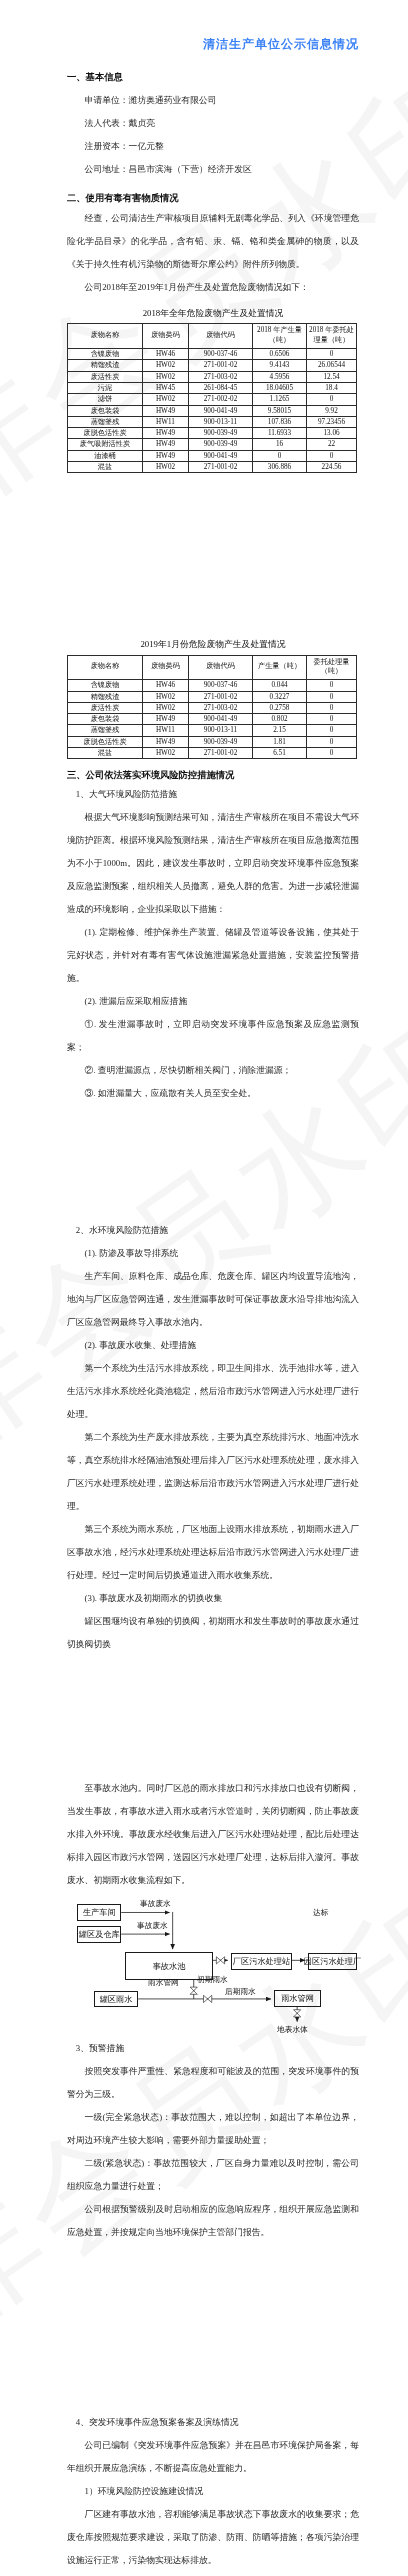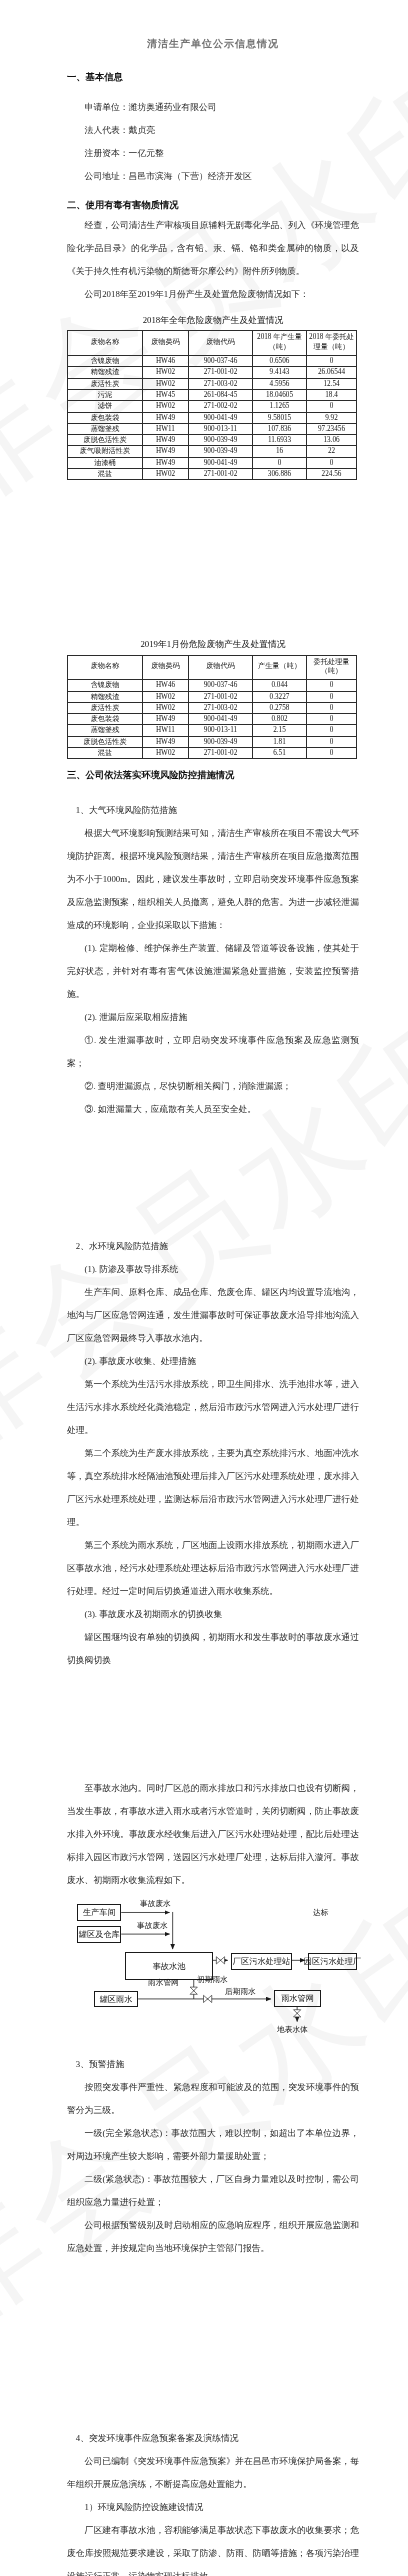--- a/index.html
+++ b/index.html
@@ -9,30 +9,30 @@
     overflow:hidden;
   }
   .sec{position:absolute;left:67px;width:292px;z-index:2;}
   .p1{top:36px;}
   .p2{top:637px;}
   .p3{top:1219px;}
   .p4{top:1777px;}
   .p5{top:2411px;}
 
   .doc-title{
-    text-align:center;font-size:10px;font-weight:bold;color:#737373;
+    text-align:right;font-size:12px;font-weight:bold;color:#3b82f6;
     line-height:16.5px;margin-bottom:14.4px;letter-spacing:1px;
   }
   .sec-h{font-size:9.3px;font-weight:bold;color:#111;line-height:16.5px;margin-top:16px;}
   .mt18{margin-top:9.3px;}
   .mt16{margin-top:7.2px;}
   .blk{font-size:8.8px;line-height:23px;text-align:justify;color:#1f1f1f;}
   .blk.p{text-indent:2em;}
-  .blk.h{text-indent:1em;margin-top:16px;}
-  .fields{margin-top:11px;}
+  .blk.h{text-indent:1em;}
+  .fields{margin-top:4px;}
   .t-title{
     text-align:center;font-size:8.8px;line-height:14.4px;margin-top:7px;margin-bottom:3.1px;color:#111;
   }
   table.t{
     border-collapse:collapse;table-layout:fixed;width:290px;background:#fff;
   }
   table.t th,table.t td{
     border:0.5px solid #2b2b2b;text-align:center;vertical-align:middle;
     font-weight:normal;color:#111;overflow:hidden;
   }

